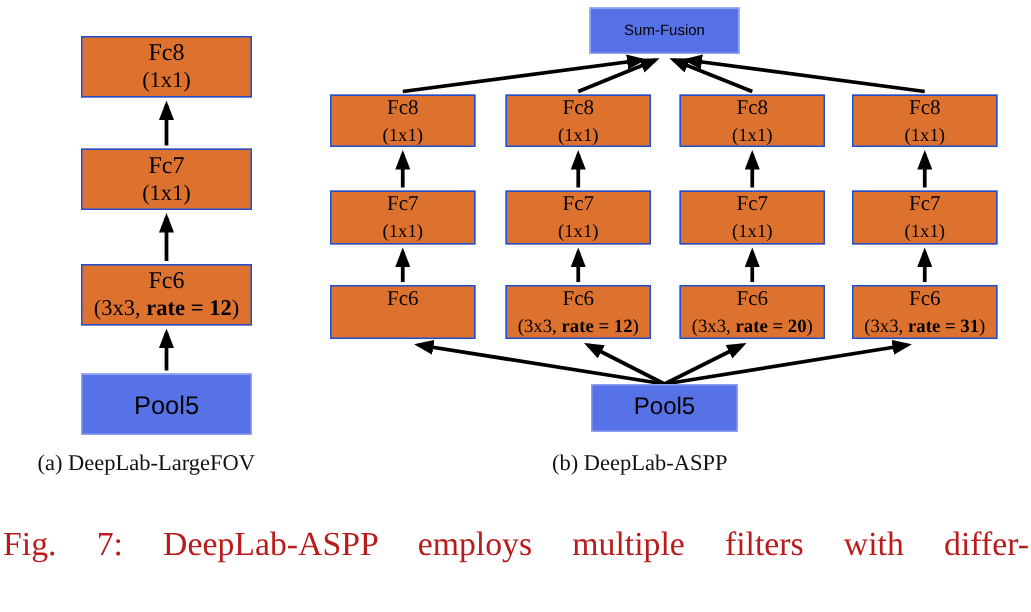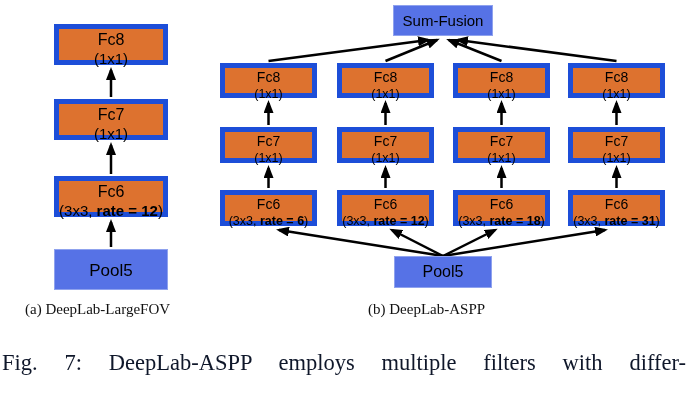--- a/index.html
+++ b/index.html
@@ -10,44 +10,44 @@
     overflow:hidden;
     font-family:"Liberation Sans",sans-serif;
   }
   .arrow-layer{position:absolute;left:0;top:0;width:687px;height:330px;}
   .arrow{stroke:var(--arrow-black,#000);stroke-width:2.5;fill:none;}
   .arrow-head{fill:var(--arrow-black,#000);}
   .node{
     position:absolute;box-sizing:border-box;
     text-align:center;color:#000;
   }
-  .orange{background:var(--node-orange,#DD722F);border:5px solid #1d4ed8;}
+  .orange{background:var(--node-orange,#DD722F);border:1px solid #1d4ed8;font-family:Liberation Serif, serif;}
   .blue{background:var(--node-blue,#5672E6);border:1px solid #8fa2ee;}
   .single{display:flex;align-items:center;justify-content:center;}
   
   .a-node{left:54px;width:114px;height:41px;font-size:16px;line-height:19px;padding-top:1px;}
   .a-fc8{top:24px;} .a-fc7{top:99px;} .a-fc6{top:176px;} .a-pool{top:249px;height:41px;font-size:17px;}
   .a-detail{font-size:15px;white-space:nowrap;}
   
   .b-node{width:97px;height:35px;font-size:14px;line-height:16.5px;padding-top:1px;}
   .b-fc8{top:63px;} .b-fc7{top:127px;height:36px;} .b-fc6{top:190px;height:36px;}
   .col0{left:220px;} .col1{left:337px;} .col2{left:453px;} .col3{left:568px;}
   .b-detail{font-size:12.5px;white-space:nowrap;}
-  .fusion{left:393px;top:5px;width:100px;height:31px;font-size:15px;}
+  .fusion{left:393px;top:5px;width:100px;height:31px;font-size:10px;}
   .b-pool{left:394px;top:256px;width:98px;height:32px;font-size:16px;}
   
   .sub-caption{
     position:absolute;top:301px;
     font-family:"Liberation Serif",serif;font-size:15px;color:#111;
     white-space:nowrap;
   }
   .cap-a{left:25px;} .cap-b{left:368px;}
   .main-caption{
     position:absolute;left:2px;top:350px;width:684px;
-    font-family:"Liberation Serif",serif;font-size:22.5px;line-height:26px;color:#0f172a;
+    font-family:"Liberation Serif",serif;font-size:22.5px;line-height:26px;color:#b91c1c;
   }
   .cap-line{text-align:justify;text-align-last:justify;}
 </style>
 </head>
 <body>
 
 <div class="stage">
 
   <svg class="arrow-layer" viewBox="0 0 687 330">
     <defs>
@@ -107,21 +107,20 @@
   <div class="node orange b-node b-fc8 col0">
     <div>Fc8</div>
     <div class="b-detail">(1x1)</div>
   </div>
   <div class="node orange b-node b-fc7 col0">
     <div>Fc7</div>
     <div class="b-detail">(1x1)</div>
   </div>
   <div class="node orange b-node b-fc6 col0">
     <div>Fc6</div>
-    <div class="b-detail"><span>(3x3, </span><b>rate = 6</b><span>)</span></div>
   </div>
 
   <div class="node orange b-node b-fc8 col1">
     <div>Fc8</div>
     <div class="b-detail">(1x1)</div>
   </div>
   <div class="node orange b-node b-fc7 col1">
     <div>Fc7</div>
     <div class="b-detail">(1x1)</div>
   </div>
@@ -133,21 +132,21 @@
   <div class="node orange b-node b-fc8 col2">
     <div>Fc8</div>
     <div class="b-detail">(1x1)</div>
   </div>
   <div class="node orange b-node b-fc7 col2">
     <div>Fc7</div>
     <div class="b-detail">(1x1)</div>
   </div>
   <div class="node orange b-node b-fc6 col2">
     <div>Fc6</div>
-    <div class="b-detail"><span>(3x3, </span><b>rate = 18</b><span>)</span></div>
+    <div class="b-detail"><span>(3x3, </span><b>rate = 20</b><span>)</span></div>
   </div>
 
   <div class="node orange b-node b-fc8 col3">
     <div>Fc8</div>
     <div class="b-detail">(1x1)</div>
   </div>
   <div class="node orange b-node b-fc7 col3">
     <div>Fc7</div>
     <div class="b-detail">(1x1)</div>
   </div>

